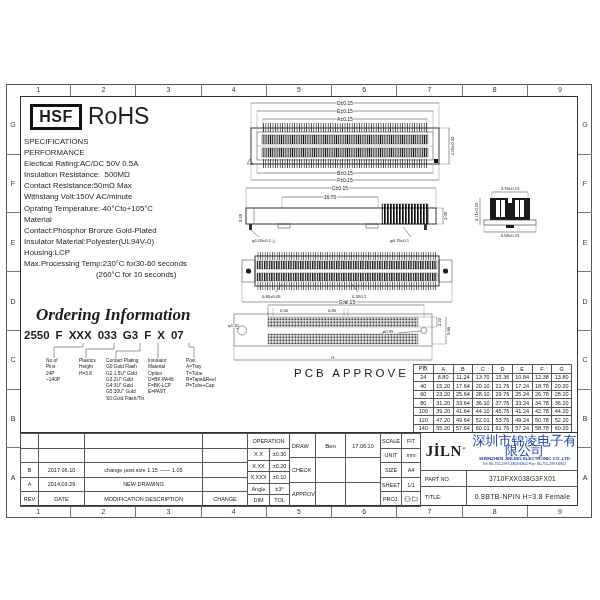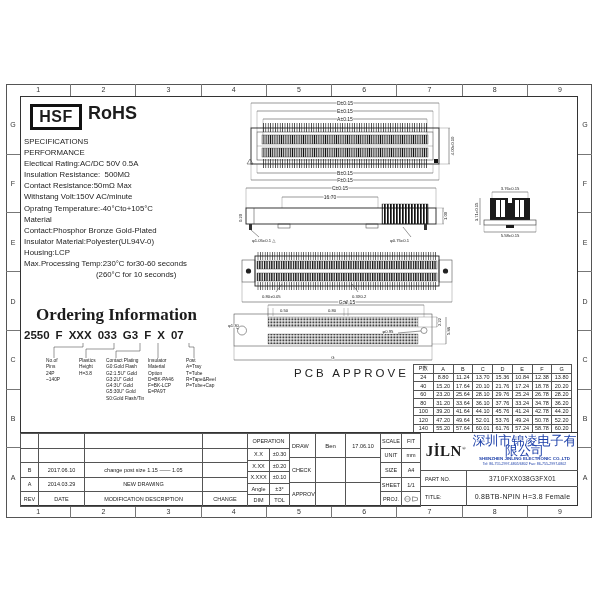--- a/index.html
+++ b/index.html
@@ -13,26 +13,26 @@
   .band-top{left:6px;top:84px;width:586px;height:12px}
   .band-bottom{left:6px;top:506px;width:586px;height:12px}
   .band-top .bcell,.band-bottom .bcell{flex:1;text-align:center;line-height:12px;border-right:1px solid #777}
   .band-top .bcell:last-child,.band-bottom .bcell:last-child{border-right:none}
   .band-left{left:6px;top:96px;width:14px;height:410px;flex-direction:column}
   .band-right{left:578px;top:96px;width:14px;height:410px;flex-direction:column}
   .band-left .bcell,.band-right .bcell{flex:1;display:flex;align-items:center;justify-content:center;border-bottom:1px solid #777}
   .band-left .bcell:last-child,.band-right .bcell:last-child{border-bottom:none}
   
   .hsf-box{left:30px;top:104px;width:52px;height:26px;border:3px solid #111;font-weight:bold;font-size:16px;display:flex;align-items:center;justify-content:center;letter-spacing:.5px}
-  .rohs{left:88px;top:103px;font-size:18px;font-weight:bold}
+  .rohs{left:88px;top:103px;font-size:23px;font-weight:normal}
   
   .specs{left:24px;top:136px;font-size:7.8px;line-height:11.1px;white-space:pre}
   .specs div:last-child{padding-left:72px}
   
-  .ord-title{left:36px;top:305px;font-family:"Liberation Serif",serif;font-weight:bold;font-size:17px}
+  .ord-title{left:36px;top:305px;font-family:"Liberation Serif",serif;font-style:italic;font-weight:bold;font-size:17px}
   .code-row{left:24px;top:329px;display:flex;gap:6px;font-size:11.5px;font-weight:bold}
   .ord-col{position:absolute;font-size:4.8px;line-height:6.3px;white-space:nowrap;color:#222}
   .oc1{left:46px;top:358px}.oc2{left:79px;top:358px}.oc3{left:106px;top:358px}.oc4{left:148px;top:358px}.oc5{left:186px;top:358px}
   
   svg{overflow:visible}
   svg text{font-family:"Liberation Sans",sans-serif;fill:#222}
   .dtx{font-size:5px;text-anchor:middle;paint-order:stroke;stroke:#fff;stroke-width:1.4px}
   .dts{font-size:4.2px;text-anchor:middle;paint-order:stroke;stroke:#fff;stroke-width:1.2px}
   .ln{stroke:#333;stroke-width:.5;fill:none}
   .lnb{stroke:#222;stroke-width:.9;fill:none}

